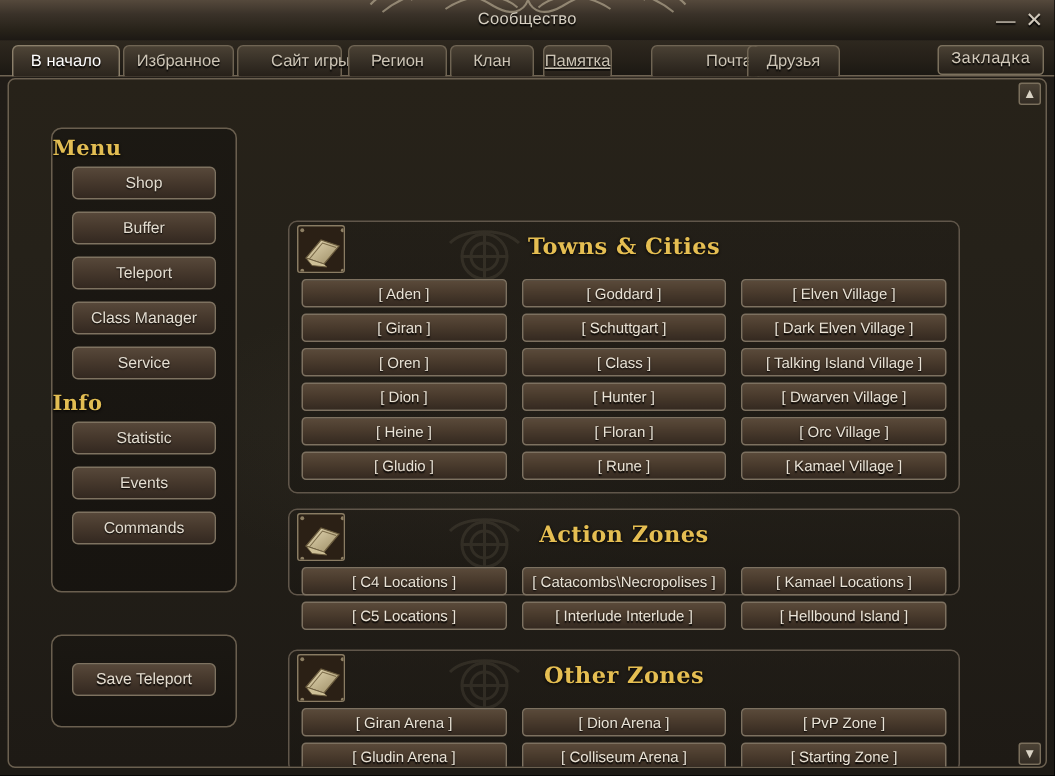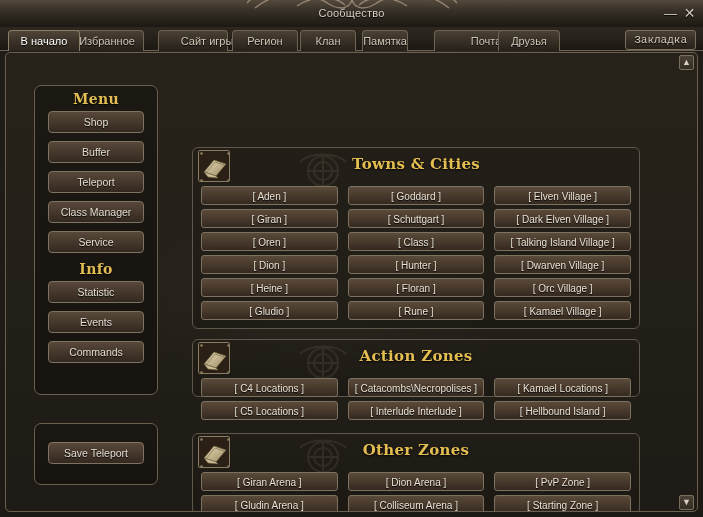--- a/index.html
+++ b/index.html
@@ -148,21 +148,20 @@
   .panel {
     position: absolute;
     border: 1px solid #6a5f4f;
     border-radius: 7px;
     background: linear-gradient(180deg, rgba(26,23,18,0.85) 0%, rgba(22,19,15,0.9) 100%);
   }
   #panel-menu  { left: 28px; top: 32px; width: 124px; height: 310px; }
   #panel-save  { left: 28px; top: 354px; width: 124px; height: 62px; margin-top: 16px; }
 
   .section-title {
-    text-align: center;
     font-family: "DejaVu Serif", serif;
     font-weight: bold;
     font-size: 14px;
     color: #e2bd53;
     text-shadow: 0 1px 2px #000;
     margin: 5px 0 4px;
     letter-spacing: .3px;
   }
 
   .mbtn {
@@ -270,25 +269,25 @@
       </g>
     </svg>
     <div id="title-text">Сообщество</div>
     <div class="winbtn" id="btn-min">—</div>
     <div class="winbtn" id="btn-close">✕</div>
   </div>
 
   <div id="tabstrip">
 
     <div class="tab active" style="left: 8px; width: 72px;">В начало</div>
-      <div class="tab" style="left: 70px; width: 74px;">Избранное</div>
+      <div class="tab" style="left: 82px; width: 74px;">Избранное</div>
       <div class="tab" style="left: 158px; width: 70px; padding-left: 36px;">Сайт игры</div>
       <div class="tab" style="left: 232px; width: 66px;">Регион</div>
       <div class="tab" style="left: 300px; width: 56px;">Клан</div>
-      <div class="tab" style="left: 362px; width: 46px;">Памятка</div>
+      <div class="tab" style="left: 362px; width: 46px; text-decoration: underline;">Памятка</div>
       <div class="tab" style="left: 434px; width: 72px; padding-left: 40px;">Почта</div>
       <div class="tab" style="left: 498px; width: 62px;">Друзья</div>
       <div id="tab-bookmark">Закладка</div>
   </div>
 
   <div id="content">
 
     <div id="scrollbar">
       <div class="scroll-arrow" id="scroll-up">▲</div>
       <div class="scroll-arrow" id="scroll-down">▼</div>

